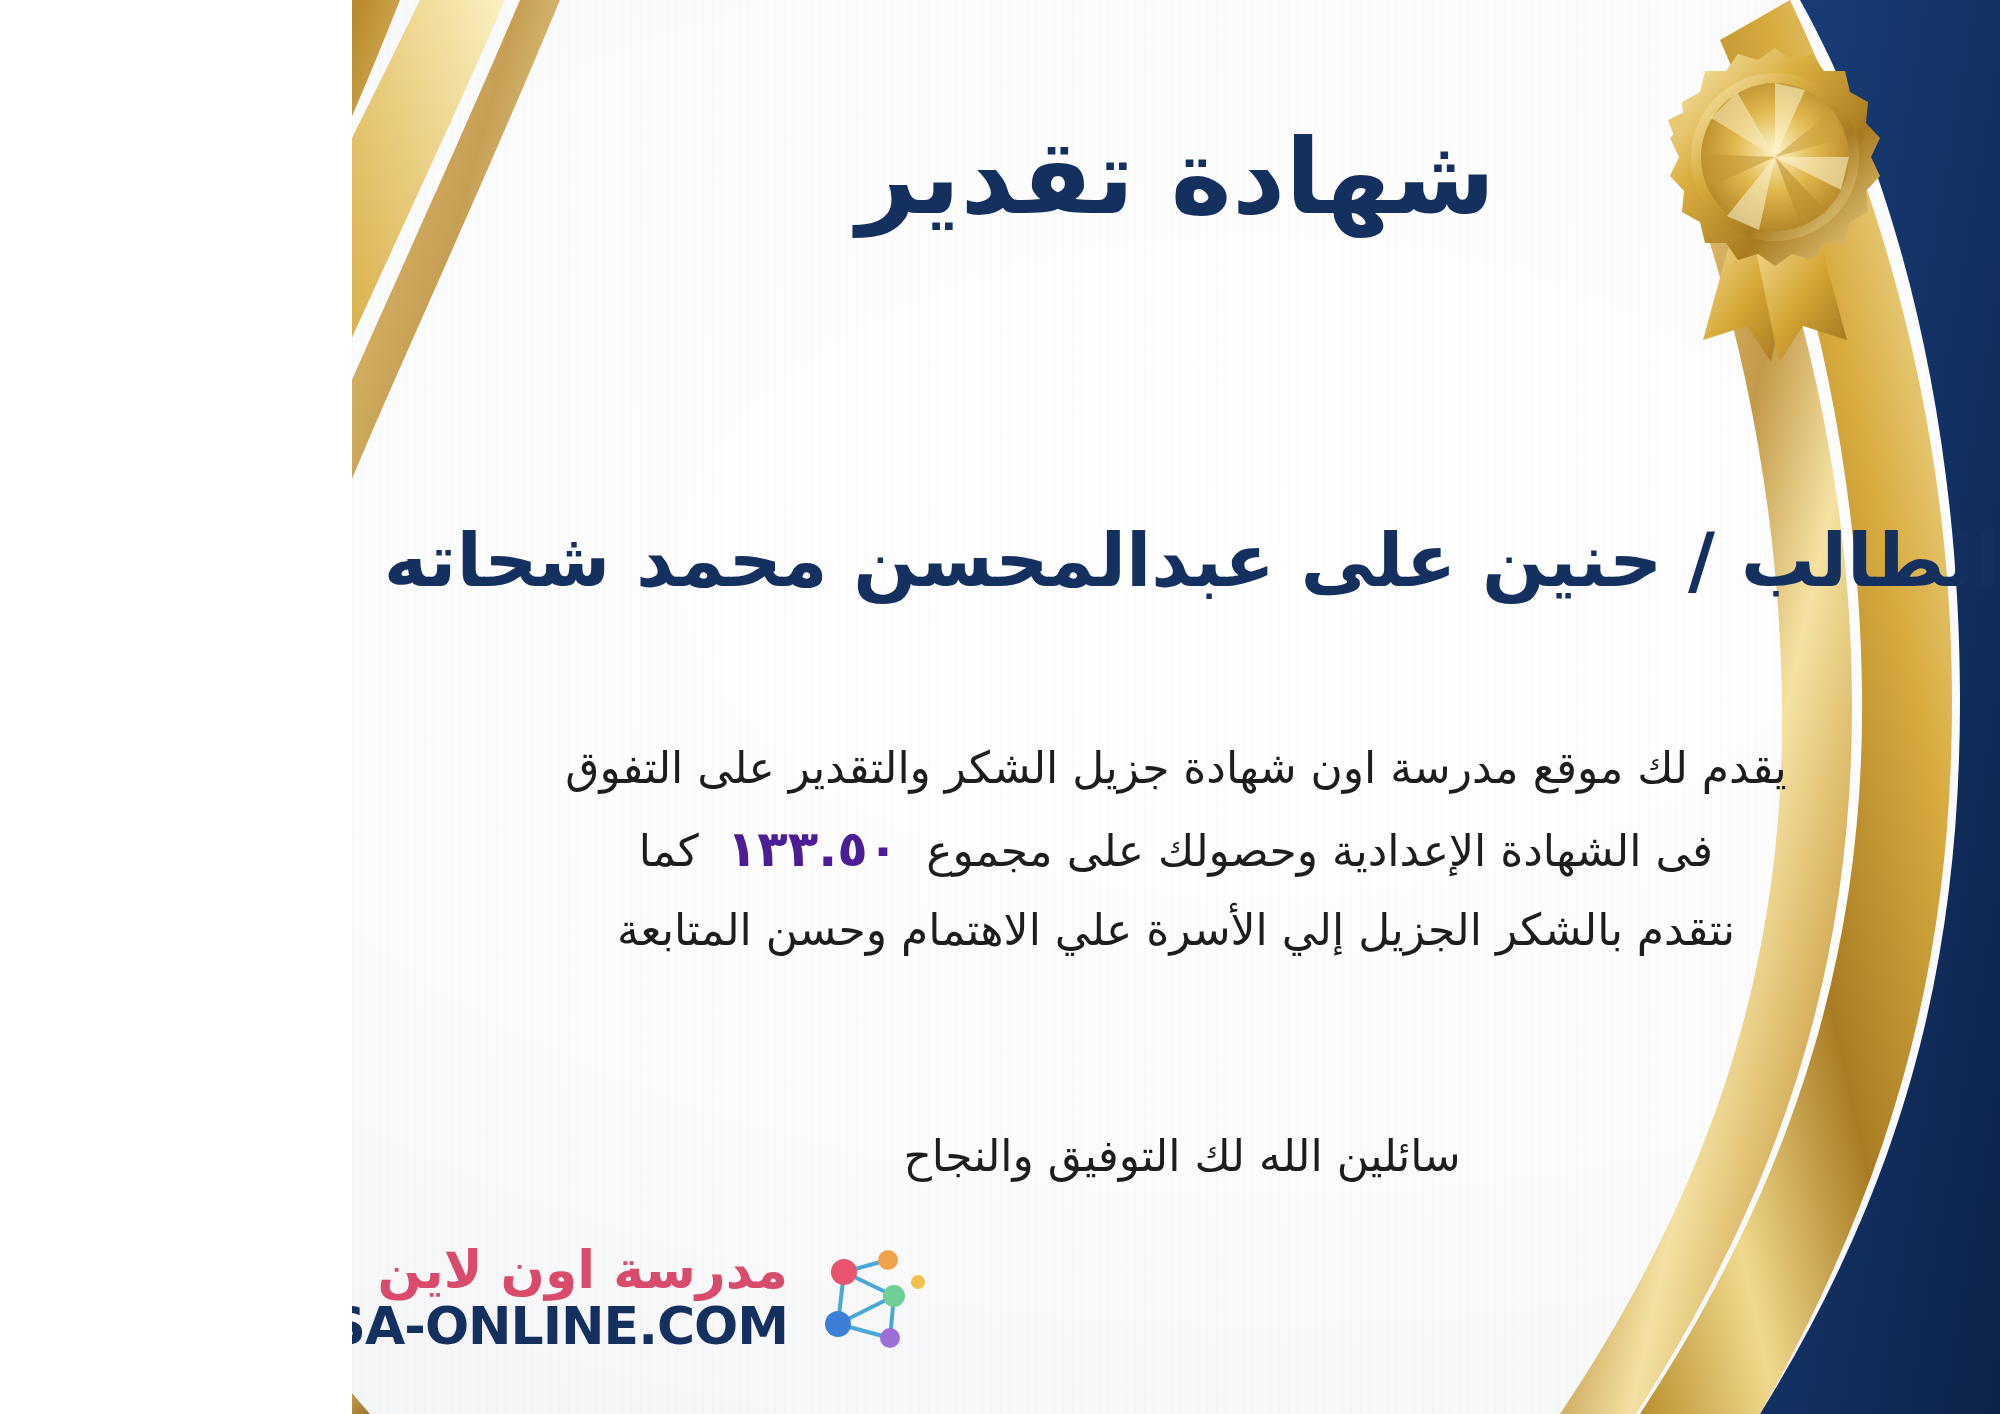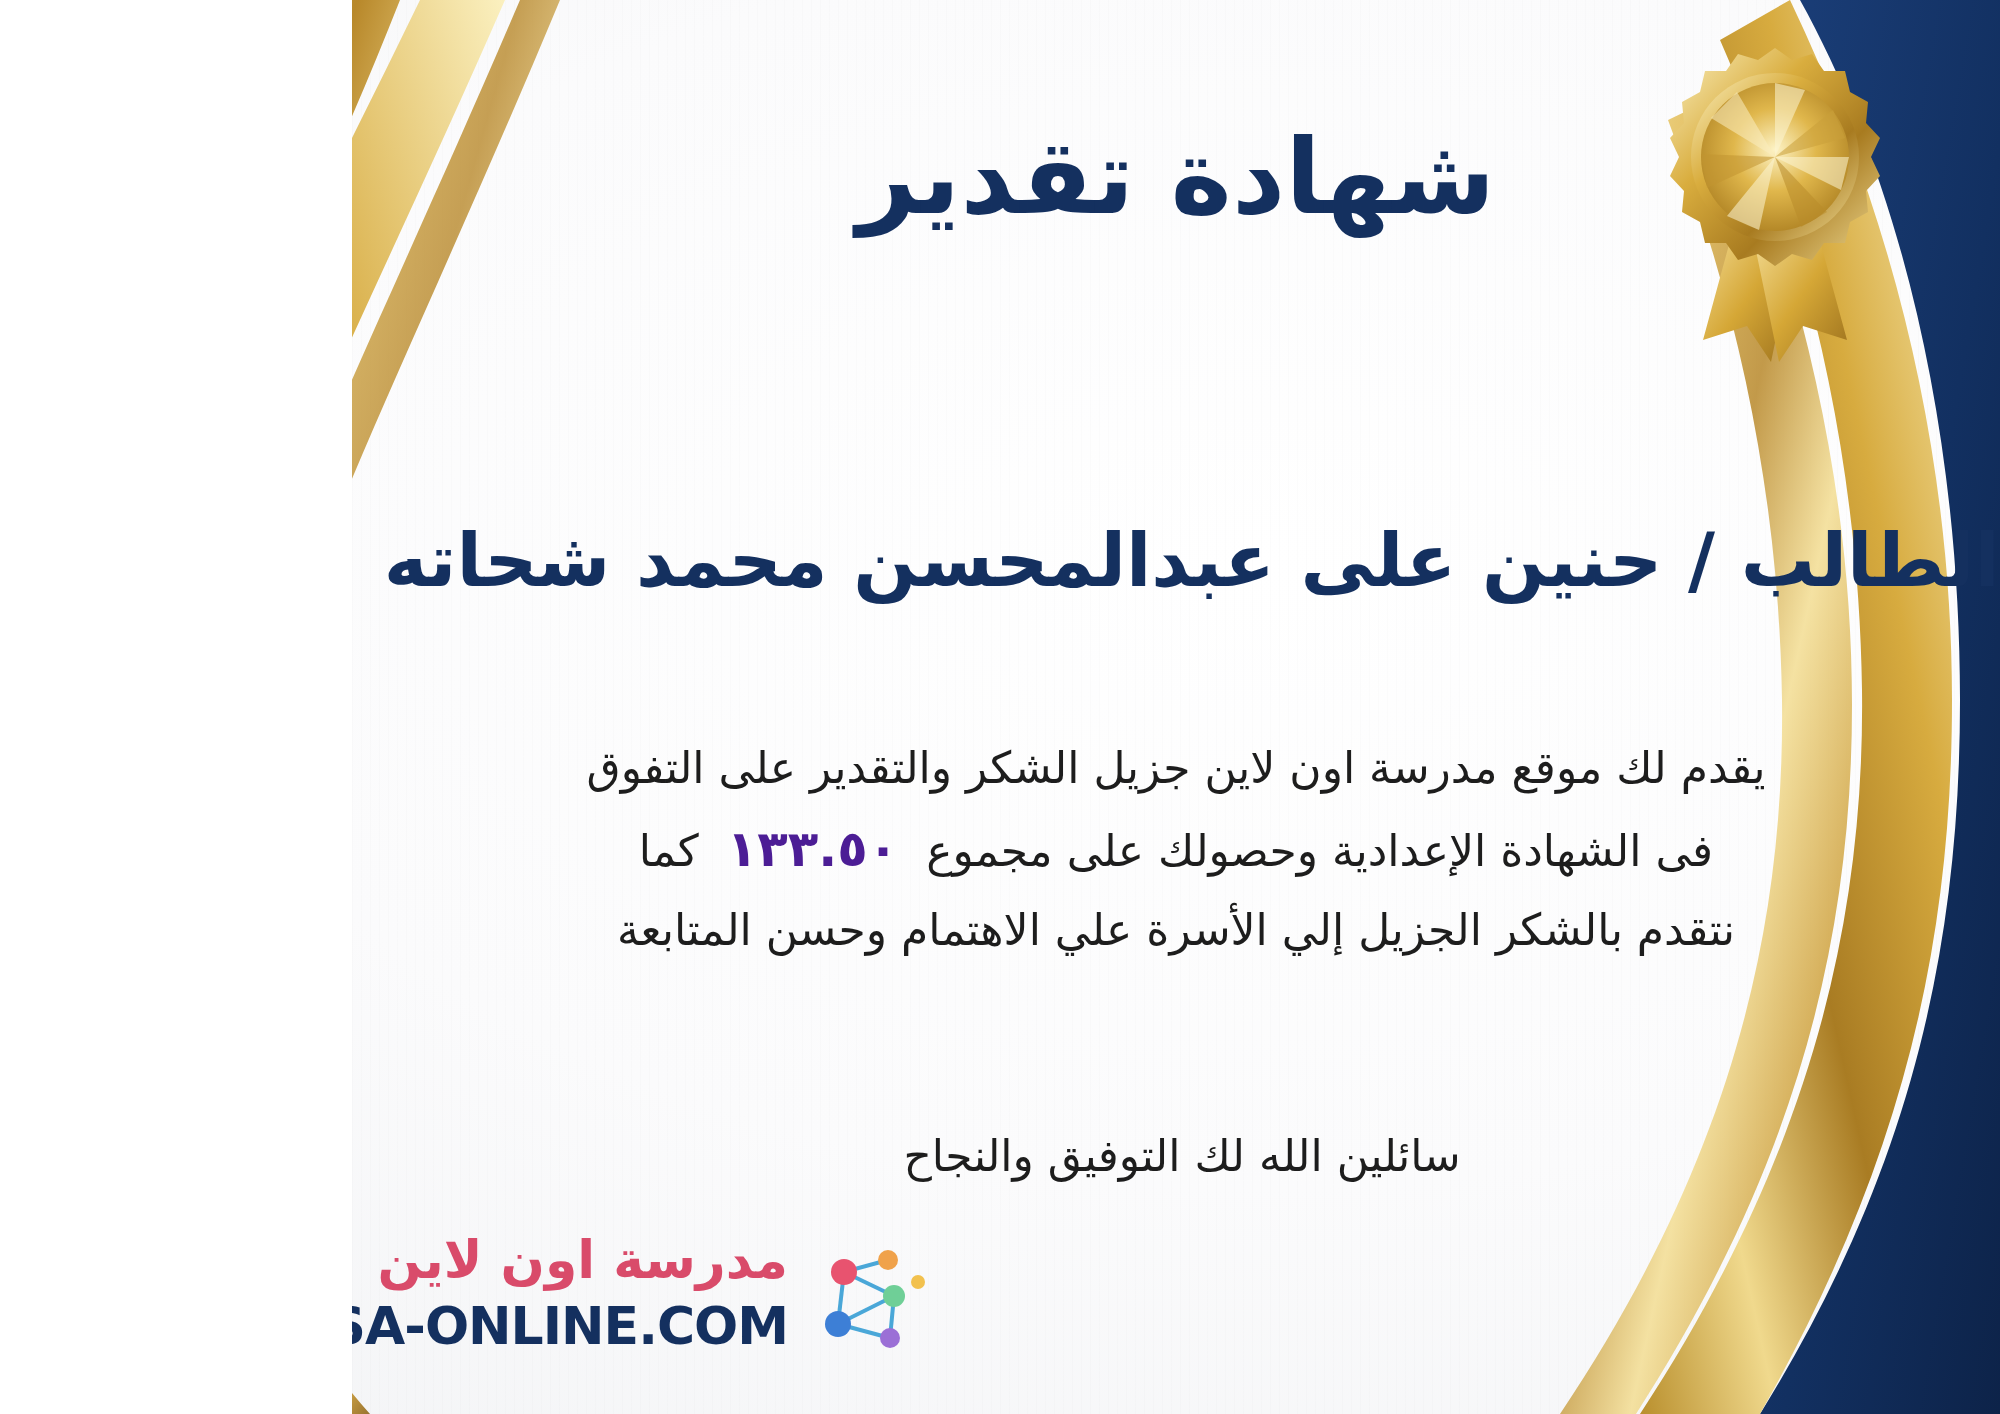--- a/index.html
+++ b/index.html
@@ -120,21 +120,21 @@
   .logo {
     position: absolute;
     left: 36px;
     bottom: 24px;
     width: 560px;
     height: 160px;
   }
   .logo-ar {
     position: absolute;
     right: 160px;
-    top: 0;
+    top: 10px;
     font-size: 52px;
     font-weight: 700;
     color: #d94b6a;
     direction: rtl;
     white-space: nowrap;
   }
   .logo-url {
     position: absolute;
     right: 160px;
     top: 66px;
@@ -244,21 +244,21 @@
           <path d="M120,117 L104,190 L72,176 Z" fill="#fdf6d4"></path>
           <path d="M120,117 L52,148 L46,114 Z" fill="#c29531"></path>
           <path d="M120,117 L56,78 L82,52 Z" fill="#fbeec0"></path>
         </g>
       </g>
     </svg>
 
     <div class="recipient">الطالب / حنين على عبدالمحسن محمد شحاته الصفطاوى</div>
 
     <div class="body-text">
-      <div>يقدم لك موقع مدرسة اون لاين جزيل الشكر  والتقدير على التفوق</div>
+      <div>يقدم لك موقع مدرسة اون شهادة جزيل الشكر  والتقدير على التفوق</div>
       <div>
         <span>فى الشهادة الإعدادية وحصولك على مجموع</span>
         <span class="grade">١٣٣.٥٠</span>
         <span>كما</span>
       </div>
       <div>نتقدم  بالشكر الجزيل إلي الأسرة علي الاهتمام وحسن المتابعة</div>
     </div>
 
     <div class="closing">سائلين الله لك التوفيق  والنجاح</div>
 

